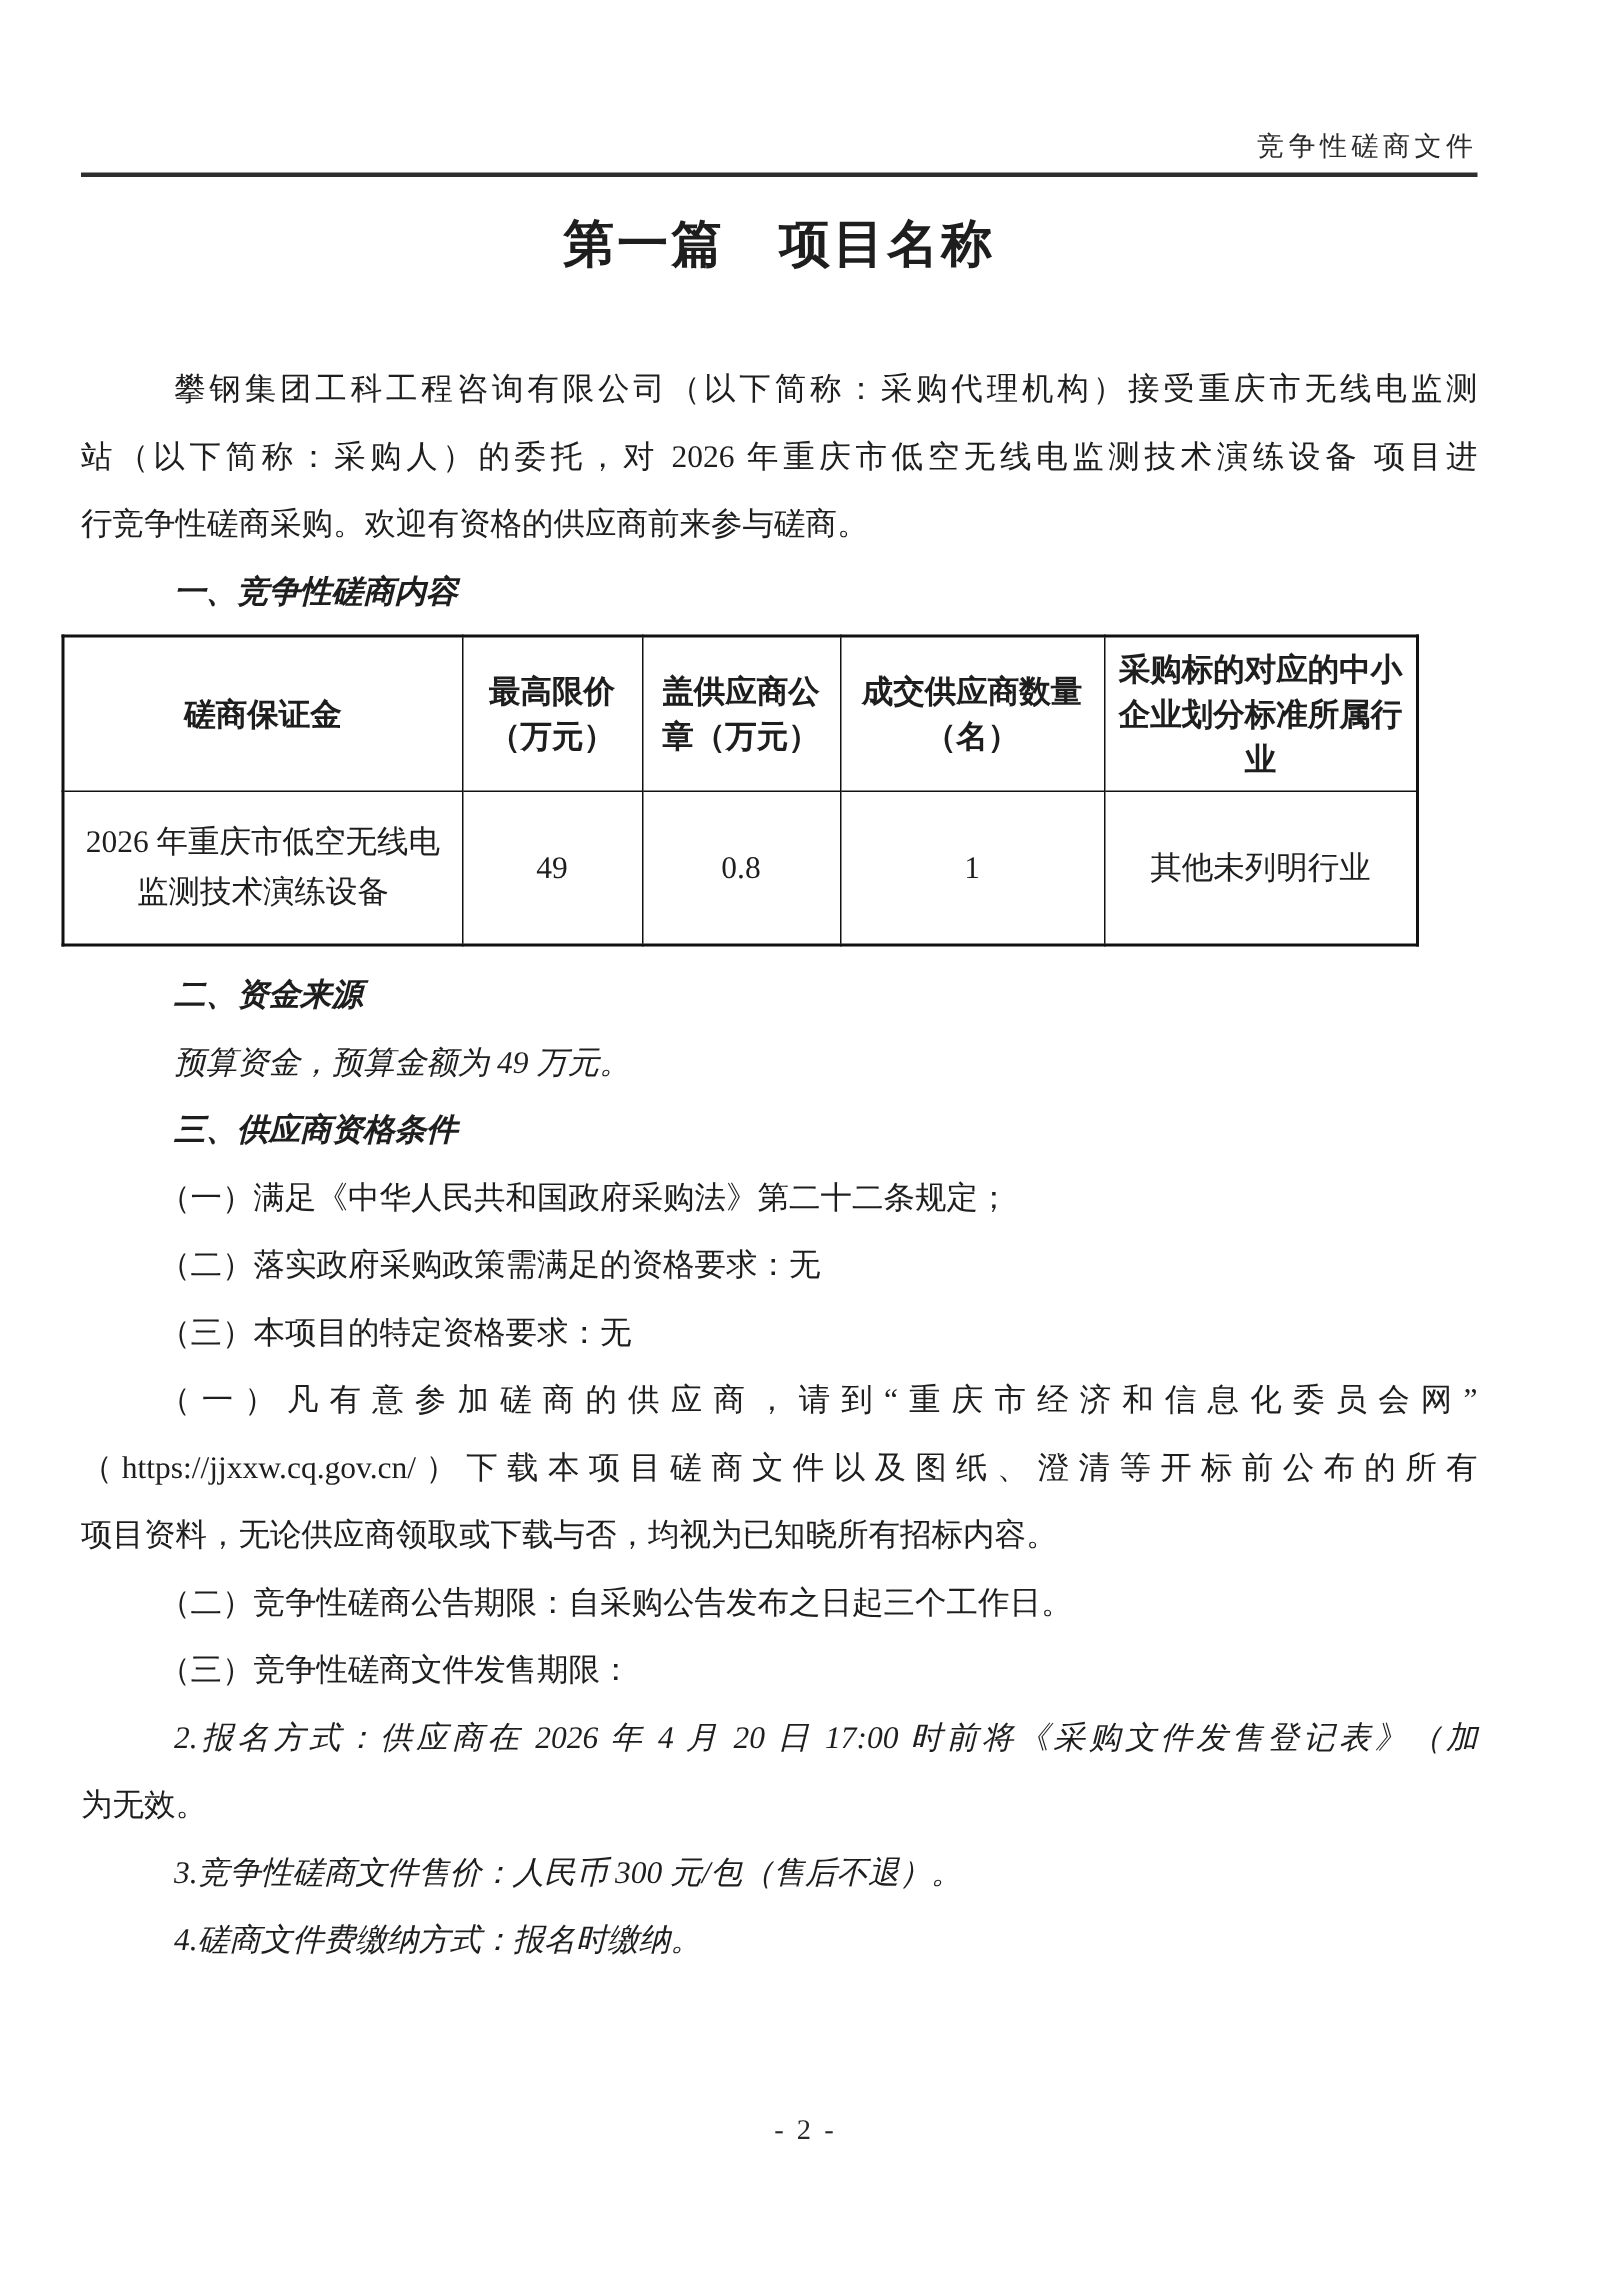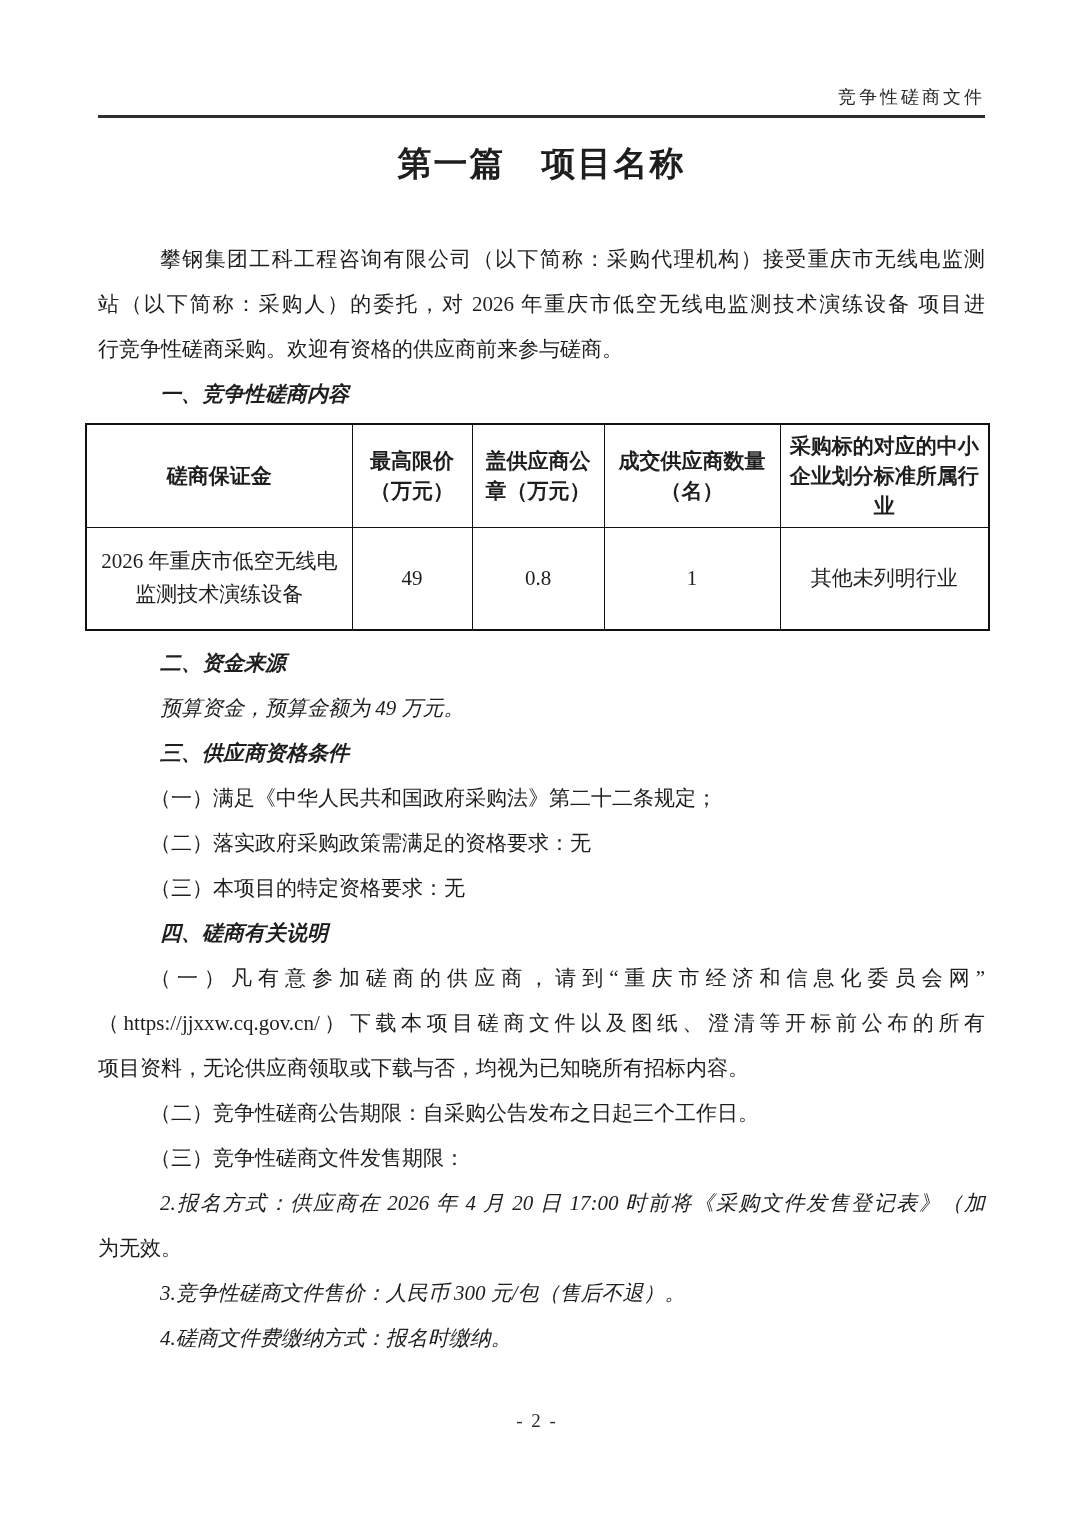--- a/index.html
+++ b/index.html
@@ -5,21 +5,21 @@
   * { margin: 0; padding: 0; box-sizing: border-box; }
   html, body { background: #e8e8e8; }
   .page {
     position: relative;
     width: 1074px;
     height: 1520px;
     margin: 0 auto;
     background: #ffffff;
     color: #1e1e1e;
     font-family: "Liberation Serif", "DejaVu Serif", serif;
-    padding: 86px 89px 0 98px;
+    padding: 86px 89px 0 54px;
     overflow: hidden;
   }
   .doc-header {
     text-align: right;
     font-size: 18px;
     line-height: 22px;
     letter-spacing: 3px;
     color: #2a2a2a;
   }
   .header-rule {
@@ -119,21 +119,20 @@
     </table>
 
   <p class="pline h mn sec-gap">二、资金来源</p>
   <p class="pline mn">预算资金，预算金额为 49 万元。</p>
 
   <p class="pline h mn">三、供应商资格条件</p>
   <p class="pline mi">（一）满足《中华人民共和国政府采购法》第二十二条规定；</p>
   <p class="pline mi">（二）落实政府采购政策需满足的资格要求：无</p>
   <p class="pline mi">（三）本项目的特定资格要求：无</p>
 
-  <p class="pline h mn">四、磋商有关说明</p>
   <p class="pline j mi">（一）凡有意参加磋商的供应商，请到“重庆市经济和信息化委员会网”</p>
   <p class="pline j">（https://jjxxw.cq.gov.cn/）下载本项目磋商文件以及图纸、澄清等开标前公布的所有</p>
   <p class="pline">项目资料，无论供应商领取或下载与否，均视为已知晓所有招标内容。</p>
   <p class="pline mi">（二）竞争性磋商公告期限：自采购公告发布之日起三个工作日。</p>
   <p class="pline mi">（三）竞争性磋商文件发售期限：</p>
   <p class="pline j mn">2.报名方式：供应商在 2026 年 4 月 20 日 17:00 时前将《采购文件发售登记表》（加</p>
   <p class="pline">为无效。</p>
   <p class="pline mn">3.竞争性磋商文件售价：人民币 300 元/包（售后不退）。</p>
   <p class="pline mn">4.磋商文件费缴纳方式：报名时缴纳。</p>
 

